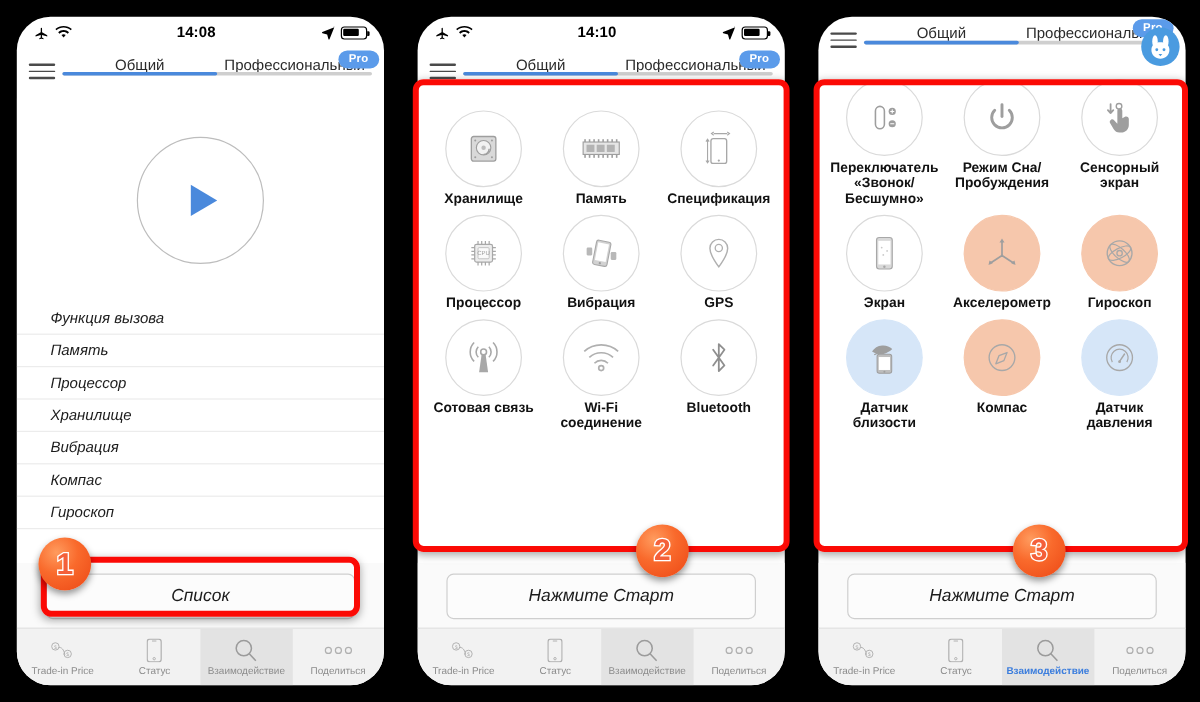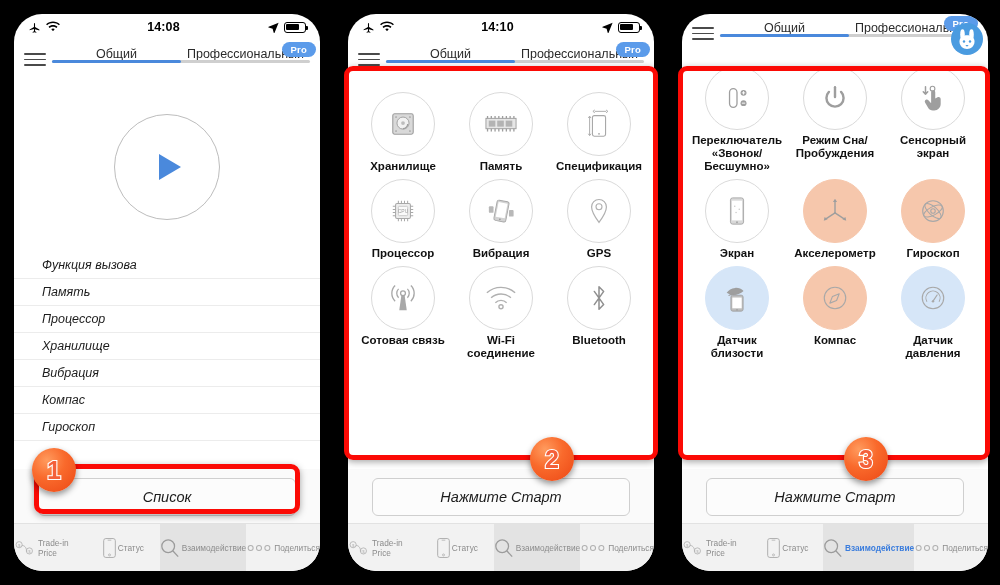--- a/index.html
+++ b/index.html
@@ -121,21 +121,21 @@
   .bottom{ flex:0 0 auto; background:#fafafa; padding:9px 0 7px 0;font-style:italic;}
   .big-btn{
     margin:0 24px; height:38px; border:1px solid #cfcfcf; border-radius:6px;
     background:#fcfcfc; display:flex; align-items:center; justify-content:center;
     font-size:14.5px; color:#1c1c1c; cursor:pointer;
   }
   .tabbar{
     flex:0 0 48px; height:48px; background:#f2f2f2; display:flex;
     border-top:1px solid #e2e2e2;
   }
-  .tbi{ flex:1; display:flex; flex-direction:row; align-items:center; justify-content:center; gap:2px; cursor:pointer;}
+  .tbi{ flex:1; display:flex; flex-direction:column; align-items:center; justify-content:center; gap:2px; cursor:pointer;}
   .tbi.active{ background:#e3e3e3; }
   .tbi .tlbl{ font-size:8.3px; color:#8c8c8c; }
   .tbi.accent .tlbl{ color:#3b7ddd; font-weight:700;}
   .tbi .ico{ height:20px; display:flex; align-items:center; justify-content:center;}
 
   
   .redbox{
     position:absolute; border:5px solid #fb0a05; border-radius:9px;
     pointer-events:none; box-shadow: 0 2px 7px rgba(0,0,0,.35);
   }

